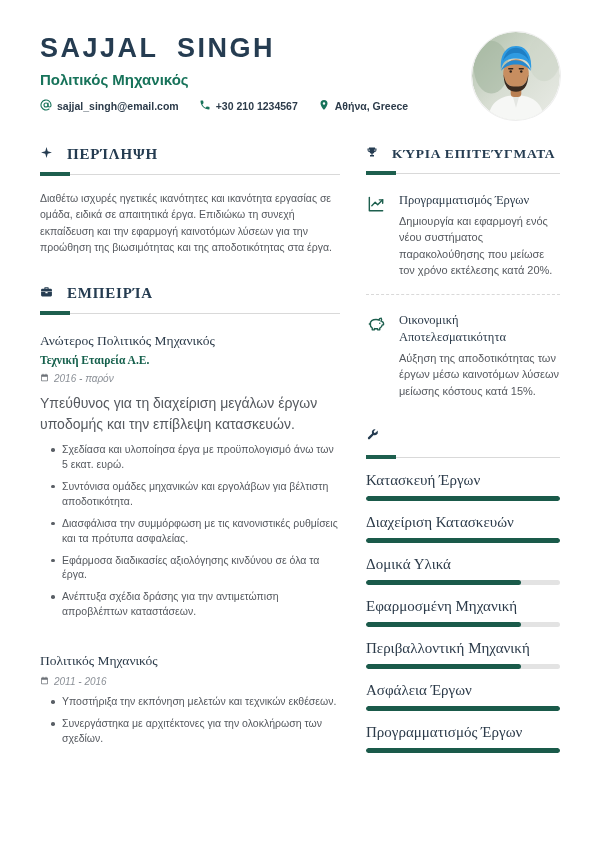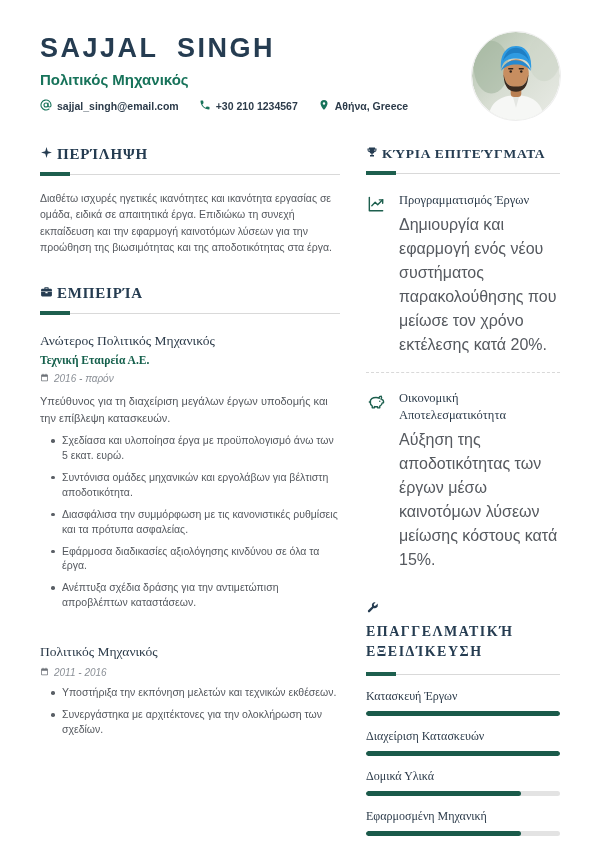--- a/index.html
+++ b/index.html
@@ -22,58 +22,58 @@
   .contact svg { flex:0 0 auto; }
   .avatar { width:88px; height:88px; border-radius:50%; overflow:hidden; flex:0 0 auto; margin-top:-2px; box-shadow:0 0 0 1px #eee; }
 
   
   .columns { display:flex; gap:26px; margin-top:26px; }
   .col-left { width:300px; flex:0 0 auto; }
   .col-right { flex:1; min-width:0; }
 
   
   .section { margin-bottom:6px; }
-  .sec-head { display:flex; align-items:center; gap:4px; color:#253c51;
+  .sec-head { display:flex; align-items:center; gap:14px; color:#253c51;
     font-family:"Liberation Serif", serif; font-weight:bold; letter-spacing:0.8px; }
   .sec-head.big { font-size:15px; }
   .sec-head.small { font-size:13.5px; }
   .divider { position:relative; height:4px; margin:9px 0 0 0; }
   .divider::before { content:""; position:absolute; left:0; right:0; top:1.5px; height:1px; background:#d9d9d9; }
   .divider::after  { content:""; position:absolute; left:0; top:0; width:30px; height:4px; background:#1d5f4e; }
 
   
   .summary-text p { font-size:10.5px; line-height:1.55; color:#55595f; margin:14px 0 0 0; }
 
   
   .exp-section { margin-top:30px; }
   .job { margin-top:18px; }
   .job + .job { margin-top:34px; }
   .job-title { font-family:"Liberation Serif", serif; font-size:13.5px; color:#2c3b4a; }
   .company { font-family:"Liberation Serif", serif; font-weight:bold; font-size:11.5px; color:#15604c; margin-top:5px; }
   .period { display:flex; align-items:center; gap:5px; font-size:10px; color:#8b9097; margin-top:7px;font-style:italic; }
-  .job-intro { font-size:11px; color:#55595f; line-height:1.5; margin-top:9px; }
+  .job-intro { font-size:14px; color:#55595f; line-height:1.5; margin-top:9px; }
   ul.bullets { list-style:none; margin:3px 0 0 0; padding:0 0 0 10px; }
   ul.bullets li { position:relative; padding-left:12px; font-size:10.5px; line-height:1.42; color:#55595f; margin-top:7px; }
   ul.bullets li::before { content:""; position:absolute; left:1px; top:6px; width:3.5px; height:3.5px; border-radius:50%; background:#5a5f66; }
 
   
   .ach-item { display:flex; gap:11px; margin-top:17px; }
   .ach-icon { flex:0 0 auto; width:22px; padding-top:2px; }
   .ach-title { font-family:"Liberation Serif", serif; font-size:12.5px; color:#2c3b4a; line-height:1.35; }
-  .ach-desc { font-size:16px; color:#55595f; line-height:1.5; margin-top:4px; }
+  .ach-desc { font-size:11px; color:#55595f; line-height:1.5; margin-top:4px; }
   .ach-sep { border:0; border-top:1px dashed #d9d9d9; margin:15px 0 0 0; }
 
   
   .skills-section { margin-top:28px; }
   .skills-icon { margin-bottom:2px; }
   .skills-title { font-family:"Liberation Serif", serif; font-weight:bold; font-size:14px;
     color:#253c51; letter-spacing:1.5px; line-height:1.45; margin-top:4px; }
   .skills-section .divider { margin-top:10px; }
   .skill { margin-top:13px; }
-  .skill-label { font-family:"Liberation Serif", serif; font-size:12px; color:#2c3b4a; }
+  .skill-label { font-family:"Liberation Serif", serif; font-size:15px; color:#2c3b4a; }
   .bar { height:5px; background:#e3e3e3; border-radius:3px; margin-top:7px; overflow:hidden; }
   .bar-fill { height:100%; background:#1a5a4a; border-radius:3px; }
 </style>
 </head>
 <body>
 
 <div class="page">
 
   <div class="header">
     <div>
@@ -260,21 +260,20 @@
           </div>
         </div>
       </div>
 
       <div class="section skills-section">
         <div class="skills-icon">
           <svg width="13" height="13" viewBox="0 0 24 24" fill="#253c51">
               <path d="M21.7 6.7a5.5 5.5 0 0 1-7.5 6.4L7 20.3a2.1 2.1 0 0 1-3-3l7.2-7.2a5.5 5.5 0 0 1 6.4-7.5L14.3 6l.7 3 3-.7 3.7-3.6z"></path>
             </svg>
         </div>
-        <div class="skills-title">ΕΠΑΓΓΕΛΜΑΤΙΚΉ ΕΞΕΙΔΊΚΕΥΣΗ</div>
         <div class="divider"></div>
 
         <div class="skill">
           <div class="skill-label">Κατασκευή Έργων</div>
           <div class="bar">
               <div class="bar-fill" style="width: 100%;"></div>
             </div>
         </div>
         <div class="skill">
           <div class="skill-label">Διαχείριση Κατασκευών</div>

